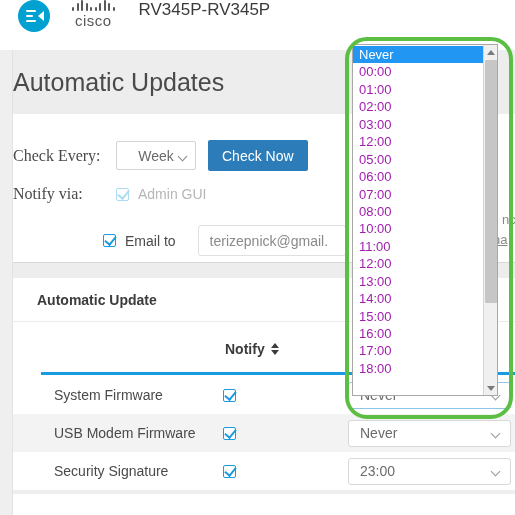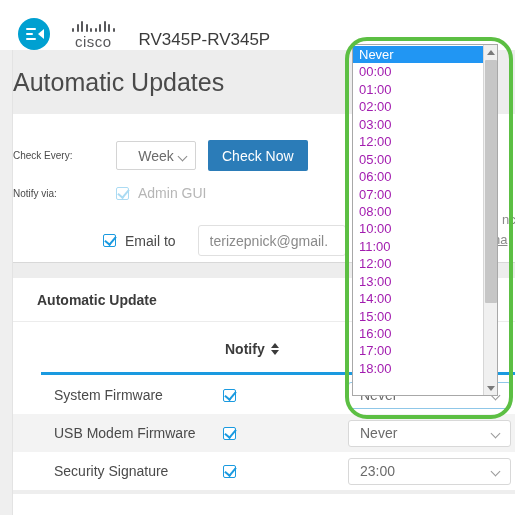--- a/index.html
+++ b/index.html
@@ -28,21 +28,21 @@
     border-right: 1px solid #e3e3e3;
   }
 
   
   .header {
     position: absolute;
     left: 0; top: 0;
     width: 515px; height: 50px;
     background: #ffffff;
     display: flex;
-    align-items: flex-end;
+    align-items: flex-start;
     padding-left: 18px;
   }
   .logo-circle {
     width: 32px; height: 32px;
     border-radius: 50%;
     background: #00a0d1;
     position: relative;
     flex: 0 0 auto;
   }
   .logo-circle .bars {
@@ -132,23 +132,24 @@
     background: #ffffff;
   }
 
   .row-check-every {
     position: absolute;
     left: 0px; top: 26px;
     display: flex;
     align-items: center;
   }
   .field-label {
-    font-size: 10px;
+    font-size: 16px;
     color: #4a4a4a;
     white-space: nowrap;
+    font-family: Liberation Serif, serif;
   }
   .lbl-check-every { width: 103px; }
 
   .select-week {
     width: 80px; height: 29px;
     background: #ffffff;
     border: 1px solid #d4d4d4;
     border-radius: 2px;
     display: flex;
     align-items: center;

